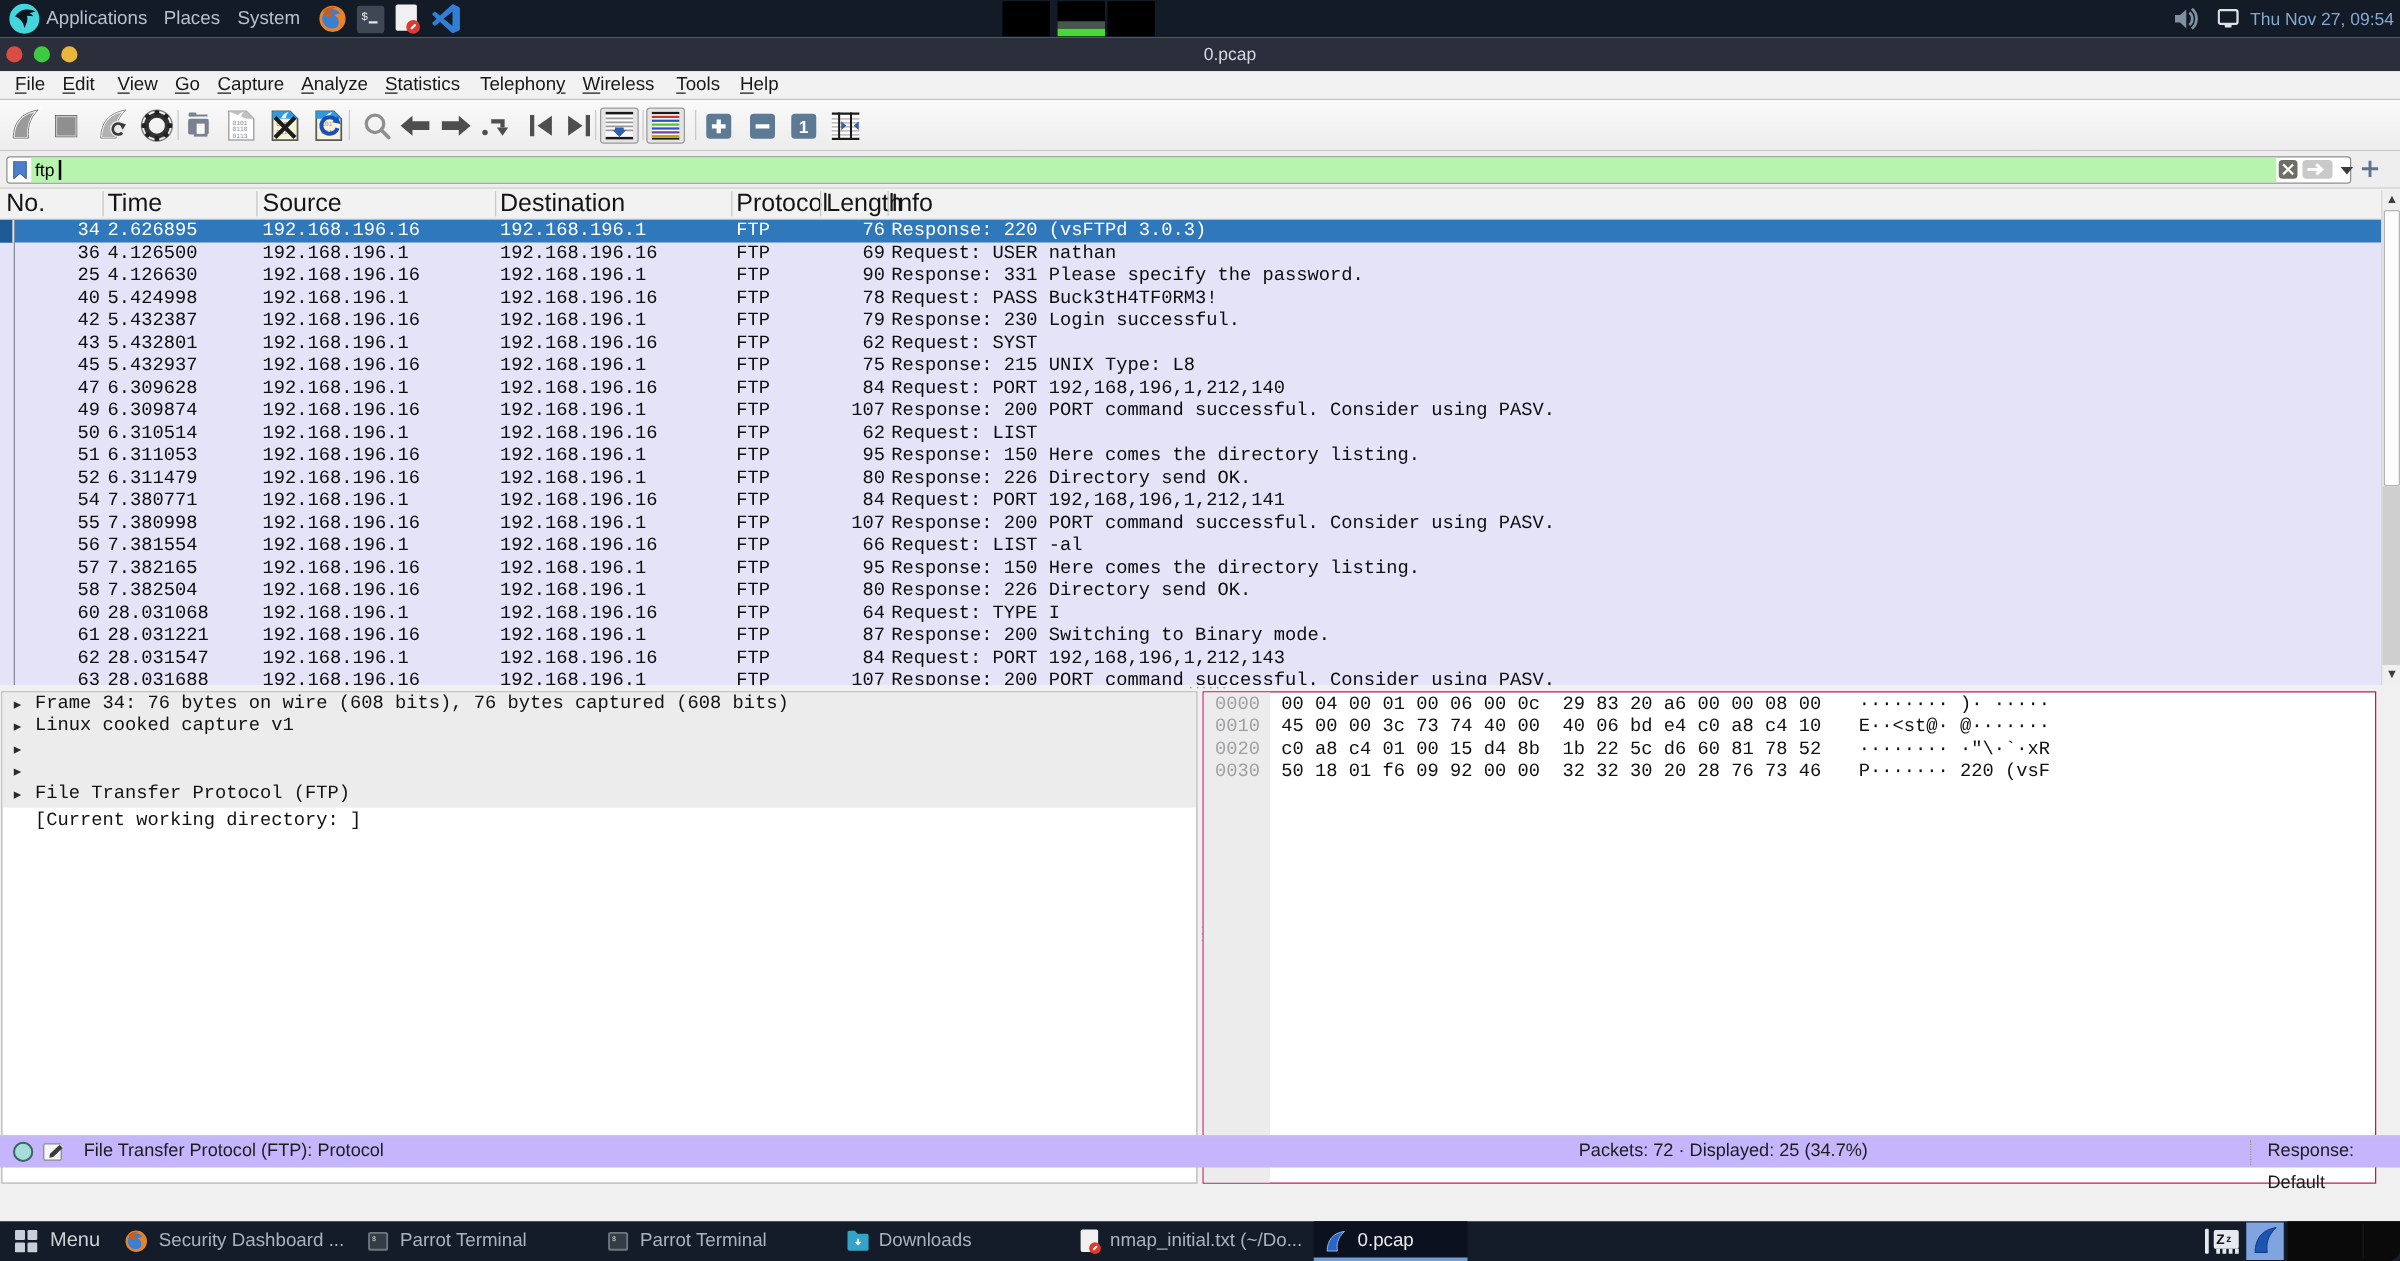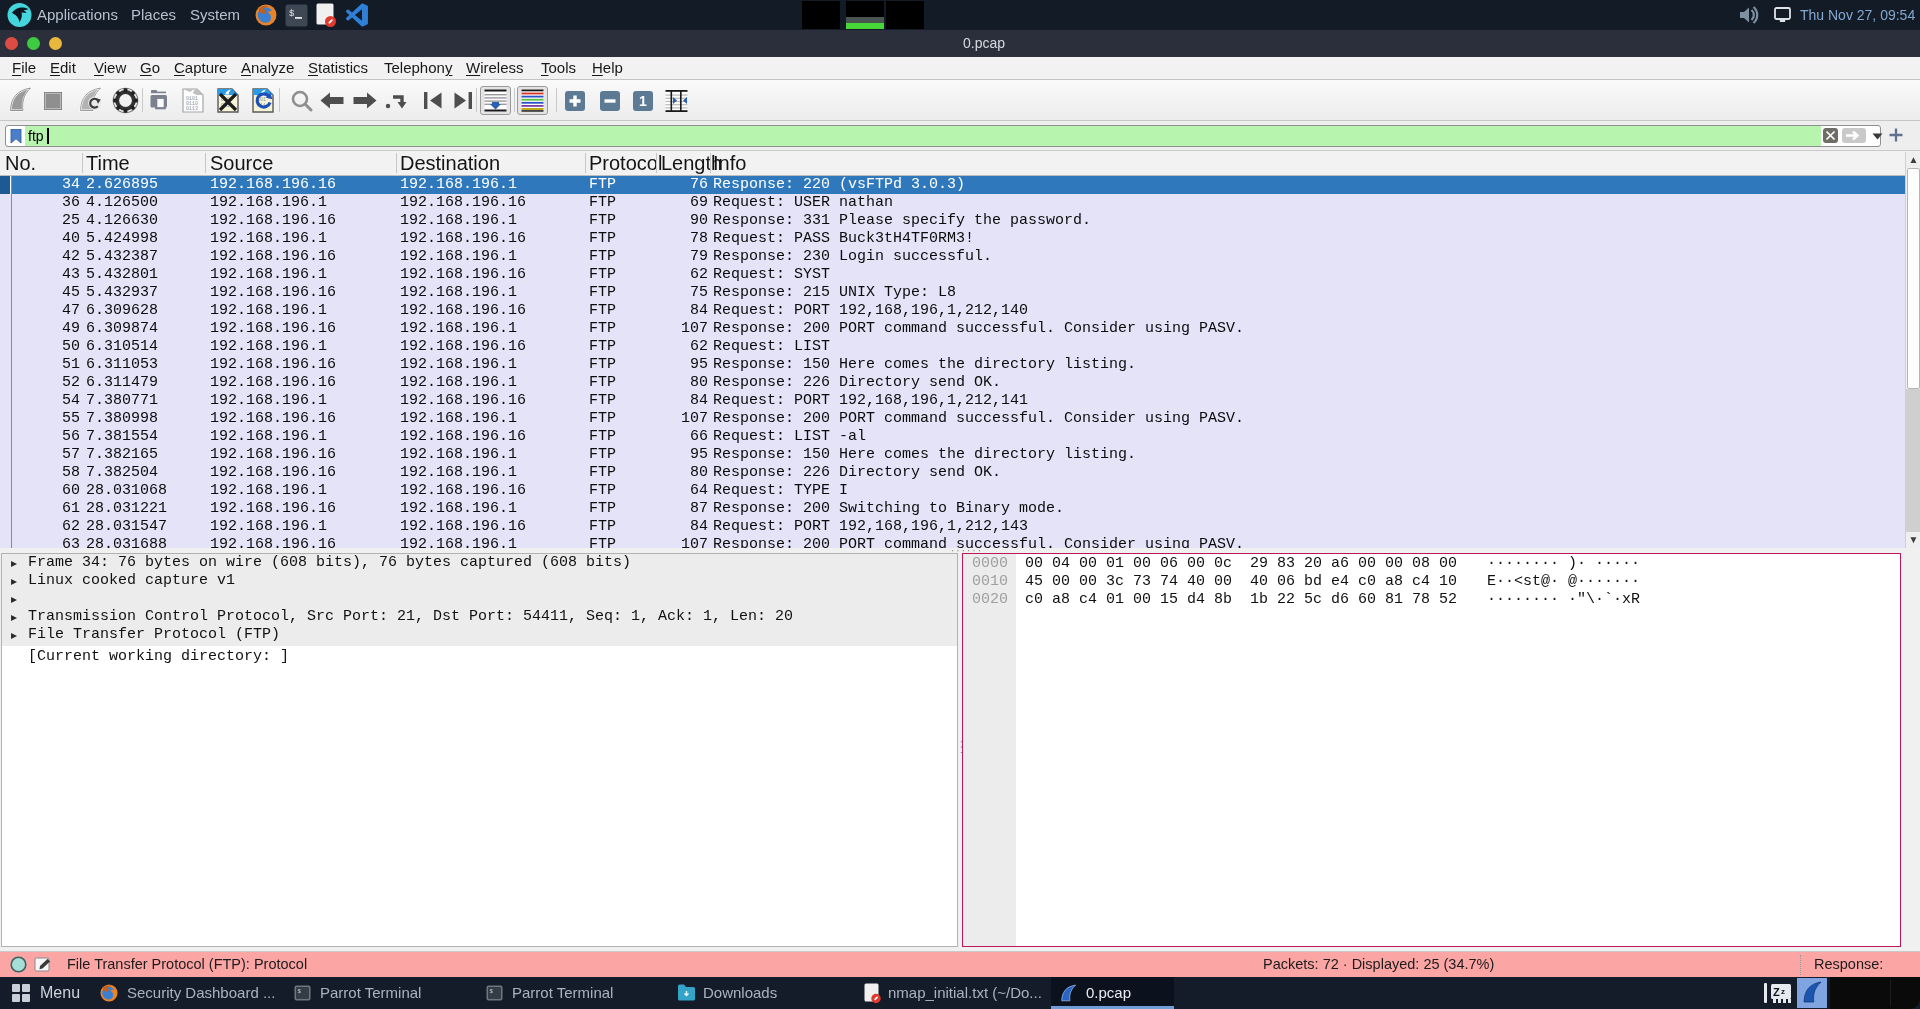--- a/index.html
+++ b/index.html
@@ -69,21 +69,21 @@
 .hrow{position:absolute;left:0;width:937px;height:18px;line-height:18px;white-space:pre;
  font-family:"Liberation Mono",monospace;font-size:15px;color:#101010}
 .hoff{position:absolute;left:9px;color:#9f9fa2}
 .hx1{position:absolute;left:62px}
 .hx2{position:absolute;left:287px}
 .ha1{position:absolute;left:524px}
 .ha2{position:absolute;left:605px}
 
 .dots{position:absolute;color:#8a8a8a;font-size:10px;letter-spacing:2px}
 
-#statusbar{position:absolute;left:0;top:951px;width:1920px;height:26px;background:#fca5a5;
+#statusbar{position:absolute;left:0;top:908px;width:1920px;height:26px;background:#c4b5fd;
  border-top:1px solid #c9c9c9;font-size:14.5px;color:#1c1c1c}
 #statusbar .st{position:absolute;top:0;height:25px;line-height:25px}
 
 #taskbar{position:absolute;left:0;top:977px;width:1920px;height:32px;background:#151c29}
 #taskbar .ttx{position:absolute;top:0;height:32px;line-height:32px;font-size:15px;color:#a9b3bf;white-space:nowrap}
 #activetask{position:absolute;left:1051px;top:0;width:123px;height:32px;background:#0c121d;
  border-bottom:3px solid #6f9ed6}
 </style></head>
 <body>
 
@@ -372,29 +372,30 @@
  <div class="btn" style="top:380px">▼</div>
 </div>
 
 <div id="panes">
  <div class="dots" style="left:951px;top:-3px">······</div>
  <div id="dpane">
   <div id="dgray"></div>
 <div class="drow" style="top:0px"><span class="arr">▸</span><span class="dtx">Frame 34: 76 bytes on wire (608 bits), 76 bytes captured (608 bits)</span></div>
 <div class="drow" style="top:18px"><span class="arr">▸</span><span class="dtx">Linux cooked capture v1</span></div>
 <div class="drow" style="top:36px"><span class="arr">▸</span></div>
-<div class="drow" style="top:54px"><span class="arr">▸</span><span class="dtx">Transmission Control Protocol, Src Port: 21, Dst Port: 54411, Seq: 1, Ack: 1, Len: 20</span></div>
+<div class="drow" style="top:54px"><span class="arr">▸</span></div>
 <div class="drow" style="top:72px"><span class="arr">▸</span><span class="dtx">File Transfer Protocol (FTP)</span></div>
 <div class="drow" style="top:94px"><span class="dtx">[Current working directory: ]</span></div>
  </div>
  <div id="hpane">
   <div id="hoffcol"></div>
 <div class="hrow" style="top:1px"><span class="hoff">0000</span><span class="hx1">00 04 00 01 00 06 00 0c</span><span class="hx2">29 83 20 a6 00 00 08 00</span><span class="ha1">········</span><span class="ha2">)· ·····</span></div>
 <div class="hrow" style="top:19px"><span class="hoff">0010</span><span class="hx1">45 00 00 3c 73 74 40 00</span><span class="hx2">40 06 bd e4 c0 a8 c4 10</span><span class="ha1">E··&lt;st@·</span><span class="ha2">@·······</span></div>
 <div class="hrow" style="top:37px"><span class="hoff">0020</span><span class="hx1">c0 a8 c4 01 00 15 d4 8b</span><span class="hx2">1b 22 5c d6 60 81 78 52</span><span class="ha1">········</span><span class="ha2">·"\·`·xR</span></div>
+<div class="hrow" style="top:55px"><span class="hoff">0030</span><span class="hx1">50 18 01 f6 09 92 00 00</span><span class="hx2">32 32 30 20 28 76 73 46</span><span class="ha1">P·······</span><span class="ha2">220 (vsF</span></div>
  </div>
  <div class="dots" style="left:956px;top:192px;writing-mode:vertical-rl">···</div>
 </div>
 
 <div id="statusbar">
  <svg class="abs" style="left:10px;top:4px" width="17" height="17" viewBox="0 0 17 17">
    <circle cx="8.5" cy="8.5" r="7.3" fill="#a5ded8" stroke="#3c6360" stroke-width="1.6"></circle>
  </svg>
  <svg class="abs" style="left:34px;top:4px" width="18" height="17" viewBox="0 0 18 17">
    <rect x="1" y="2" width="14" height="13" rx="1" fill="#f6f6f6" stroke="#8a8a8a" stroke-width="1"></rect>

